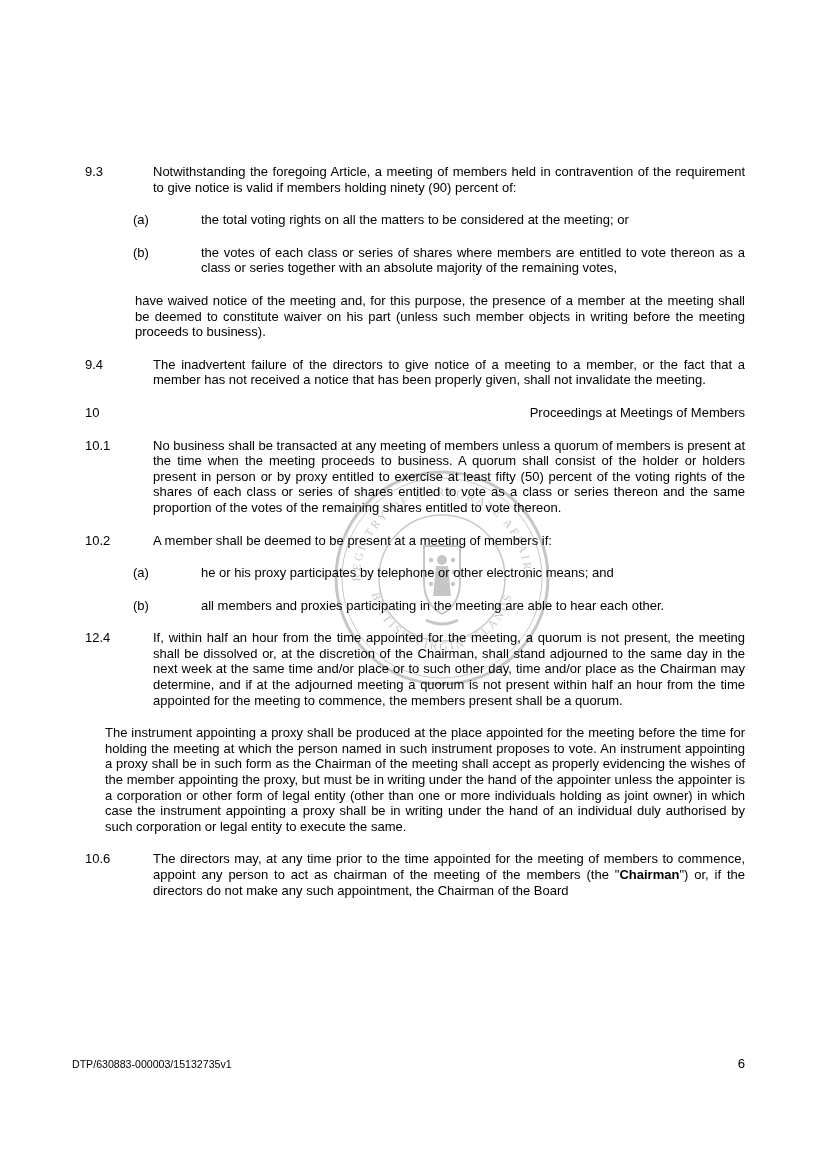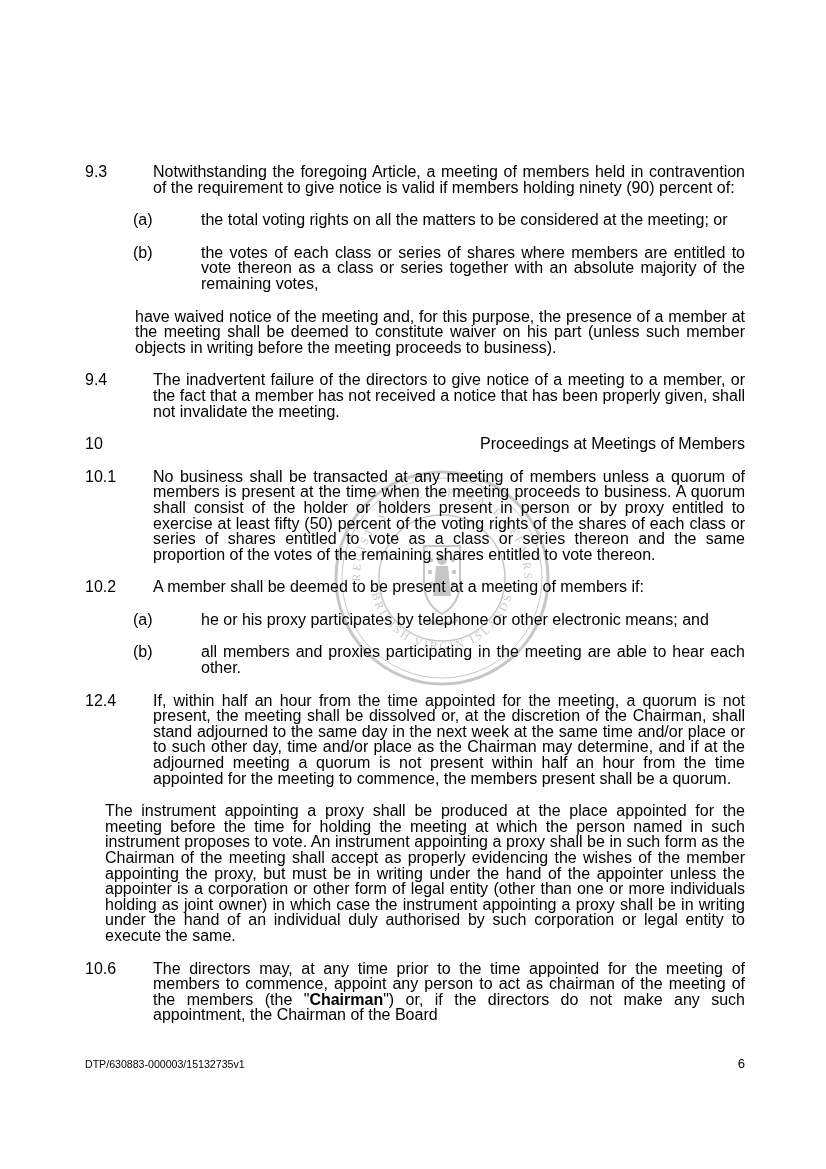--- a/index.html
+++ b/index.html
@@ -18,36 +18,36 @@
     position: absolute; left: 328px; top: 464px;
     width: 228px; height: 228px;
     z-index: 0; opacity: 0.5;
     pointer-events: none;
   }
 
   
   .content {
     position: relative; z-index: 1;
     padding: 164px 81px 0 85px;
-    font-size: 16px;
+    font-size: 13px;
     line-height: 15.6px;
   }
   .block { display: flex; margin-bottom: 17px; }
   .block .num { flex: 0 0 48px; width: 48px; }
   .block .body { flex: 1; text-align: justify; margin-left: 20px; }
   .sub { margin-left: 48px; }
   .cont { margin-left: 50px; text-align: justify; margin-bottom: 17px; }
   .heading { font-weight: normal; margin-top: 3px; }
   .heading .body { text-align: right; }
   .body b { font-weight: bold; }
 
   
   .footer {
     position: absolute; z-index: 1;
-    left: 85px; right: 81px; top: 1056px;
+    left: 72px; right: 81px; top: 1056px;
     display: flex; justify-content: space-between; align-items: baseline;
   }
   .footer .ref { font-size: 10.6px; color: #000; }
   .footer .pagenum { font-size: 13.2px; color: #000; }
 </style>
 </head>
 <body>
 
 <div class="page">
 

